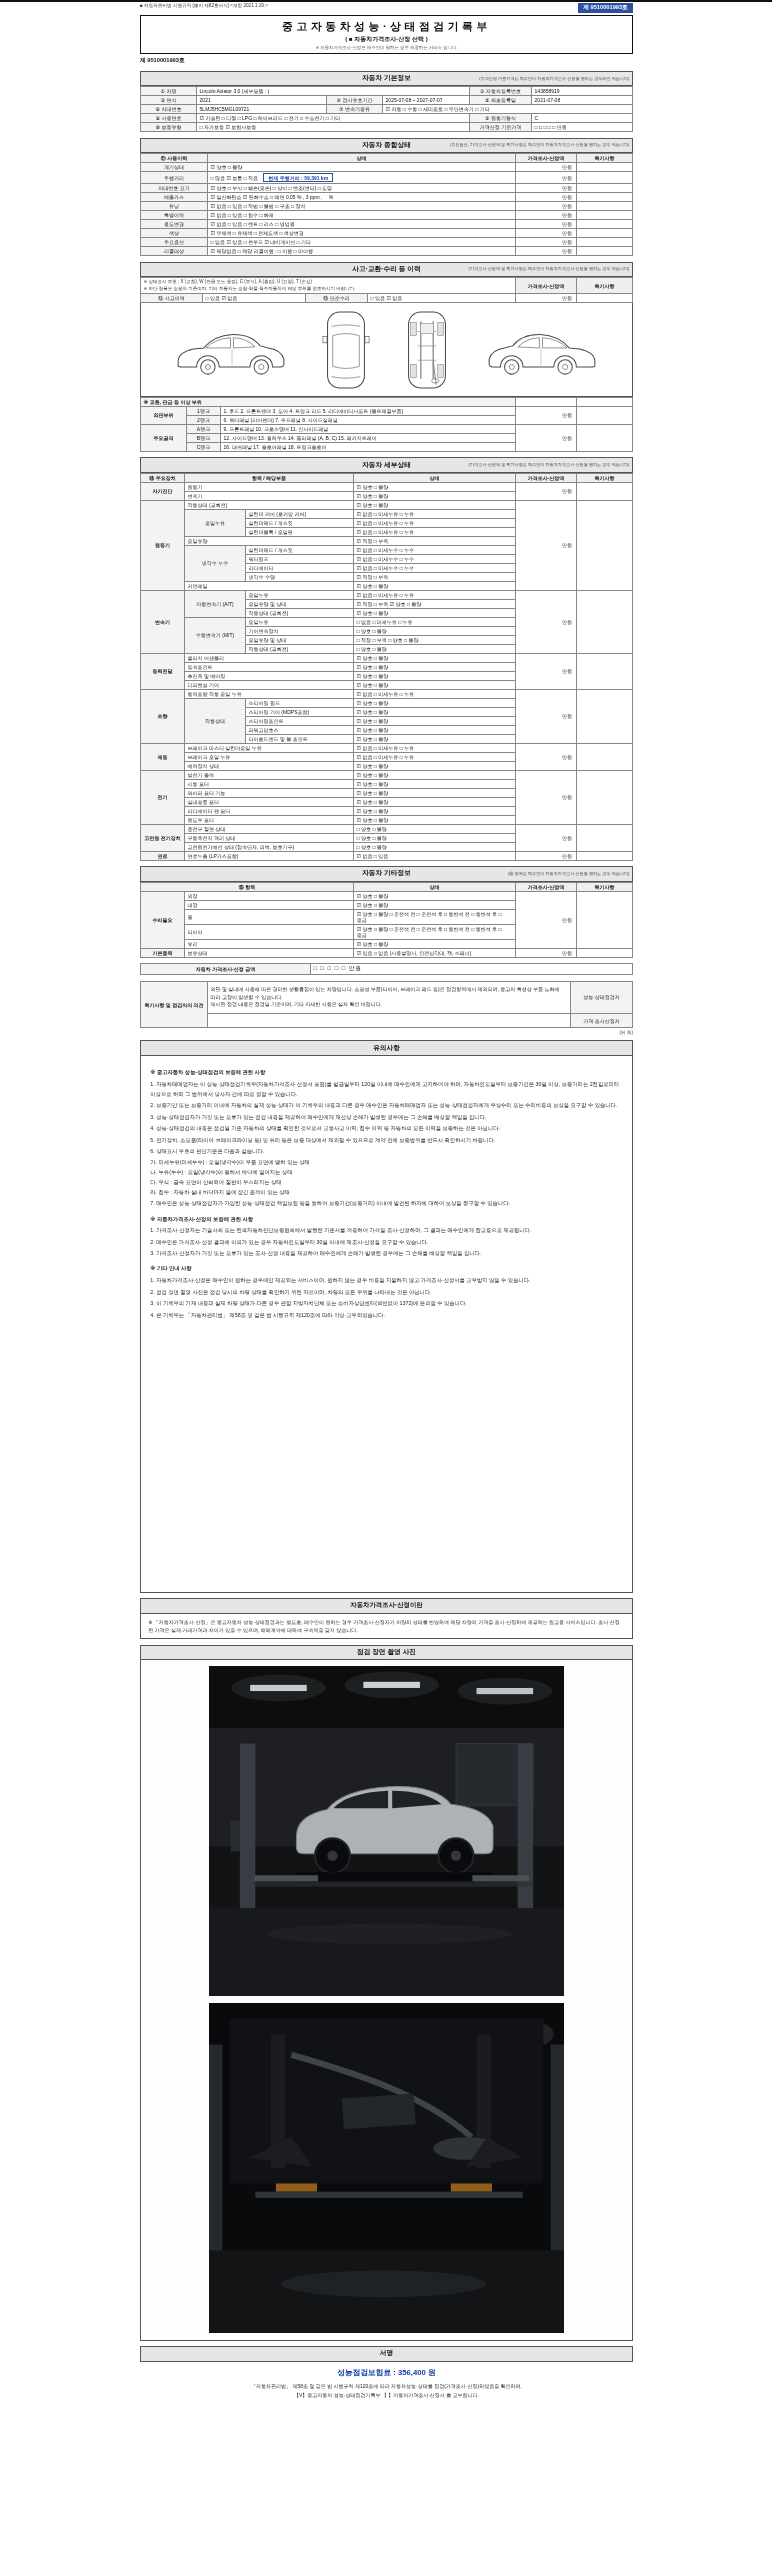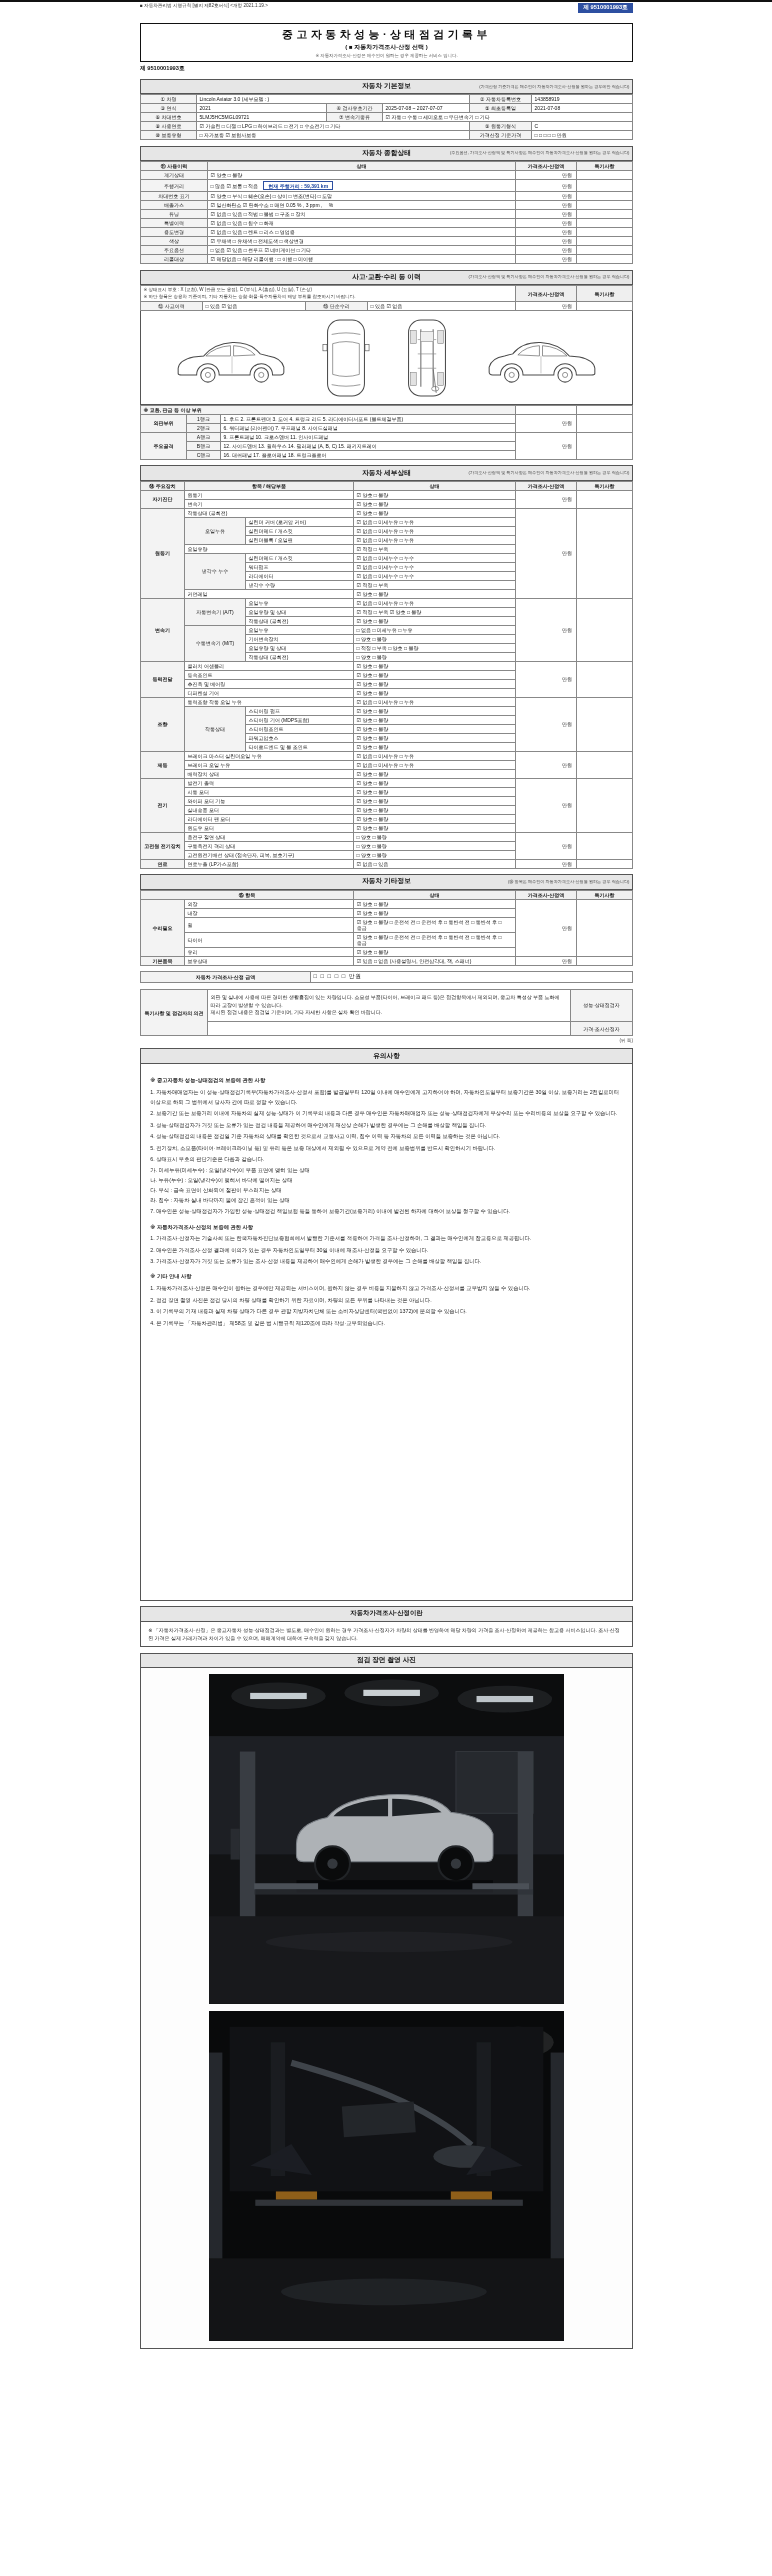--- a/index.html
+++ b/index.html
@@ -5,21 +5,21 @@
   *{box-sizing:border-box;}
   html,body{margin:0;padding:0;}
   body{
     width:773px;height:2576px;overflow:hidden;background:#ffffff;
     font-family:"Liberation Sans","DejaVu Sans",sans-serif;color:#111;
   }
   .topline{height:1.5px;background:#111;}
   .page{width:493px;margin:0 auto;}
   .print-row{display:flex;justify-content:space-between;align-items:flex-start;margin-top:1.5px;font-size:4.6px;color:#333;}
   .badge{background:#2d4fa1;color:#fff;font-weight:bold;font-size:5.7px;padding:1px 5.2px;}
-  .title-box{border:1px solid #111;margin-top:10px;text-align:center;padding:3.6px 0 2.6px;}
+  .title-box{border:1px solid #111;margin-top:2px;text-align:center;padding:3.6px 0 2.6px;}
   .title{font-size:10.8px;margin:0;letter-spacing:3.6px;font-weight:bold;}
   .select-line{font-size:6px;font-weight:bold;margin-top:1.5px;}
   .title-note{font-size:4.4px;color:#555;margin-top:1px;}
   .doc-no{font-size:5.7px;font-weight:bold;margin:3.6px 0 0;}
   .sec{margin-top:5.7px;}
   .sec-head{position:relative;background:#e6e6e6;border:0.5px solid #555;text-align:center;font-size:6.7px;font-weight:bold;padding:2.1px 0;}
   .sec-head .sub{position:absolute;right:2.6px;top:3.6px;font-size:4.1px;font-weight:normal;color:#444;}
   table{width:100%;border-collapse:collapse;table-layout:fixed;background:#fff;}
   td,th{border:0.5px solid #888;font-size:5px;padding:1px 2.6px;word-break:keep-all;overflow-wrap:break-word;vertical-align:middle;}
   th{background:#efefef;text-align:center;font-weight:bold;}
@@ -732,15 +732,25 @@
         <rect x="90" y="366" width="520" height="12" fill="#3a3e44"></rect>
         <rect x="0" y="80" width="26" height="420" fill="#2c2f35"></rect>
         <rect x="664" y="80" width="26" height="420" fill="#2c2f35"></rect>
         <rect x="0" y="480" width="690" height="160" fill="#17181b"></rect>
         <ellipse cx="340" cy="545" rx="200" ry="26" fill="#34373d" opacity="0.5"></ellipse>
         <rect x="0" y="0" width="690" height="640" fill="#000000" opacity="0.15"></rect>
       </svg>
     </div>
   </div>
 
+  <div class="sec">
+    <div class="sec-head">
+      <span>서명</span>
+    </div>
+    <div class="fee">성능점검보험료 : 356,400 원</div>
+    <div class="legal">
+      <div>「자동차관리법」 제58조 및 같은 법 시행규칙 제120조에 따라 자동차성능·상태를 점검(가격조사·산정)하였음을 확인하며,</div>
+      <div>【V】중고자동차 성능·상태점검기록부   【 】자동차가격조사·산정서 를 교부합니다.</div>
+    </div>
+  </div>
 
 </div>
 
 
 </body></html>

